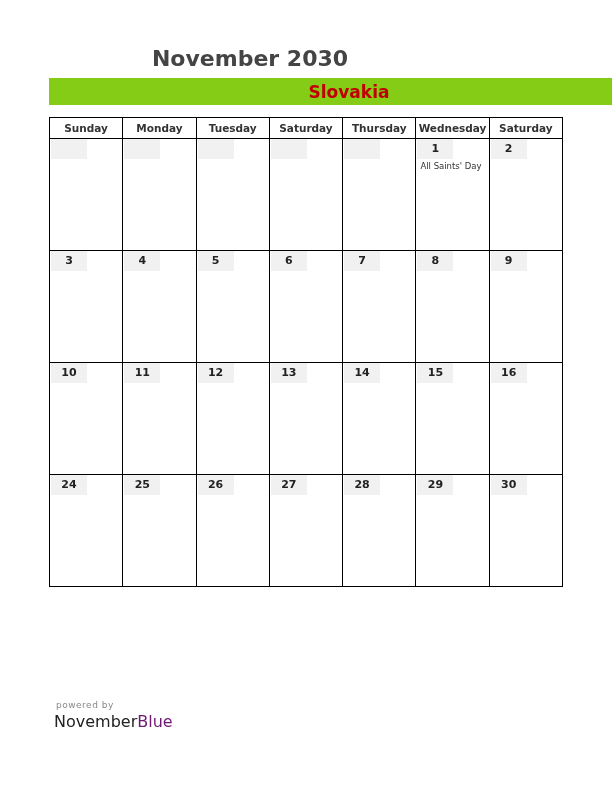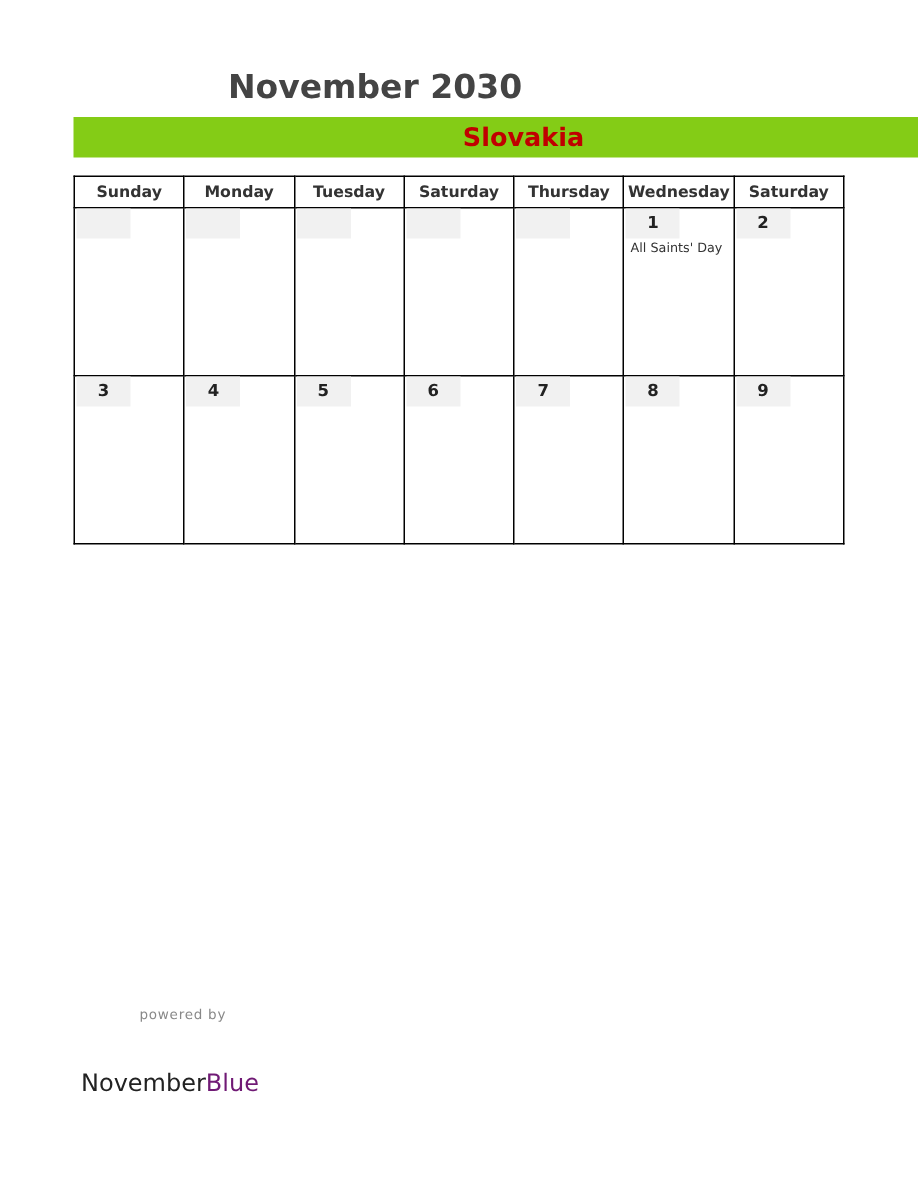--- a/index.html
+++ b/index.html
@@ -5,21 +5,21 @@
   html, body { margin: 0; padding: 0; background: #ffffff; }
   body { width: 612px; height: 792px; position: relative; font-family: "DejaVu Sans", sans-serif; }
   .title { position: absolute; top: 46px; left: 0; width: 500px; text-align: center; font-size: 22px; font-weight: bold; color: #444444; }
   .country-bar { position: absolute; top: 78px; left: 49px; width: 600px; height: 27px; background: #84cc16; }
   .country { text-align: center; font-size: 17px; font-weight: bold; color: #c00000; line-height: 29px; }
   .cal { position: absolute; top: 117px; left: 49px; width: 514px; border-collapse: collapse; table-layout: fixed; }
   .cal th { height: 20px; border: 1px solid #000; font-weight: bold; font-size: 10.5px; color: #333; padding: 0; }
   .cal td { height: 111px; border: 1px solid #000; vertical-align: top; padding: 0; position: relative; }
   .daynum { display: block; width: 36px; height: 20px; background: #f1f1f1; margin-left: 1px; font-size: 11px; font-weight: bold; color: #222; text-align: center; line-height: 20px; }
   .holiday { font-size: 8.5px; color: #333; padding: 2px 4px 0 4px; line-height: 11px; }
-  .powered { position: absolute; top: 672px; left: 56px; font-size: 9px; color: #888; letter-spacing: 0.5px; margin-left: 37px; }
+  .powered { position: absolute; top: 700px; left: 56px; font-size: 9px; color: #888; letter-spacing: 0.5px; }
   .brand { position: absolute; top: 712px; left: 54px; font-size: 16px; color: #222; }
   .brand .blue { color: #701a75; }
 </style>
 </head>
 <body>
 
 <div class="title">November 2030</div>
 <div class="country-bar">
   <div class="country">Slovakia</div>
 </div>
@@ -77,17 +77,63 @@
         <td>
           <span class="daynum">7</span>
         </td>
         <td>
           <span class="daynum">8</span>
         </td>
         <td>
           <span class="daynum">9</span>
         </td>
       </tr>
+      <tr>
+        <td>
+          <span class="daynum">10</span>
+        </td>
+        <td>
+          <span class="daynum">11</span>
+        </td>
+        <td>
+          <span class="daynum">12</span>
+        </td>
+        <td>
+          <span class="daynum">13</span>
+        </td>
+        <td>
+          <span class="daynum">14</span>
+        </td>
+        <td>
+          <span class="daynum">15</span>
+        </td>
+        <td>
+          <span class="daynum">16</span>
+        </td>
+      </tr>
+      <tr>
+        <td>
+          <span class="daynum">24</span>
+        </td>
+        <td>
+          <span class="daynum">25</span>
+        </td>
+        <td>
+          <span class="daynum">26</span>
+        </td>
+        <td>
+          <span class="daynum">27</span>
+        </td>
+        <td>
+          <span class="daynum">28</span>
+        </td>
+        <td>
+          <span class="daynum">29</span>
+        </td>
+        <td>
+          <span class="daynum">30</span>
+        </td>
+      </tr>
     </tbody>
 </table>
 
 <div class="powered">powered by</div>
 <div class="brand"><span>November</span><span class="blue">Blue</span></div>
 
 </body></html>

